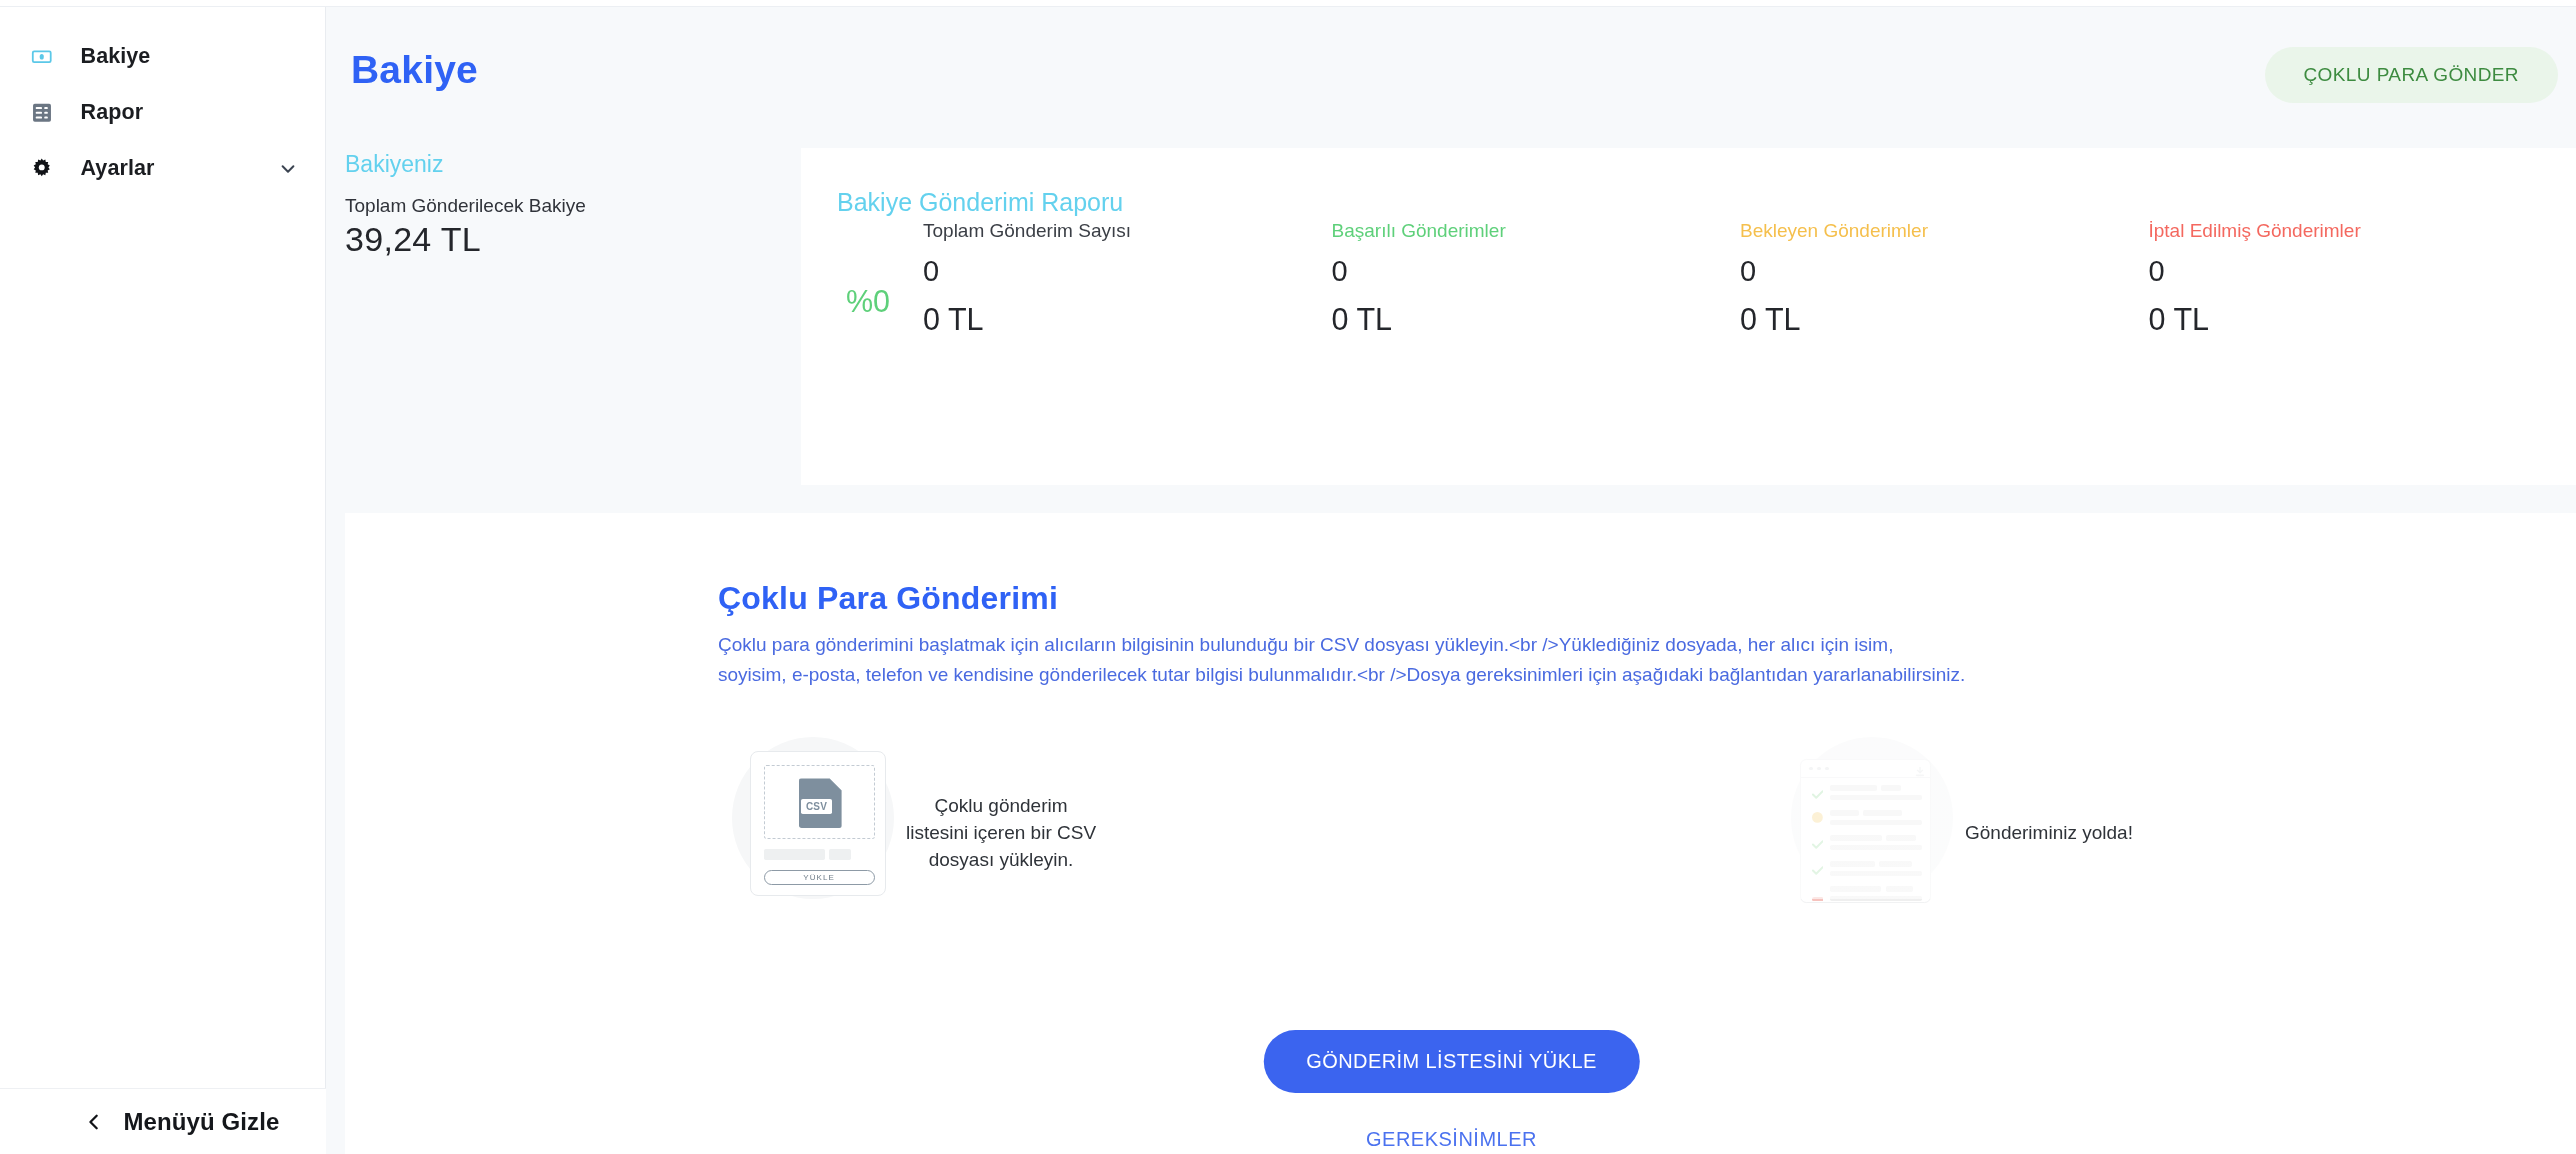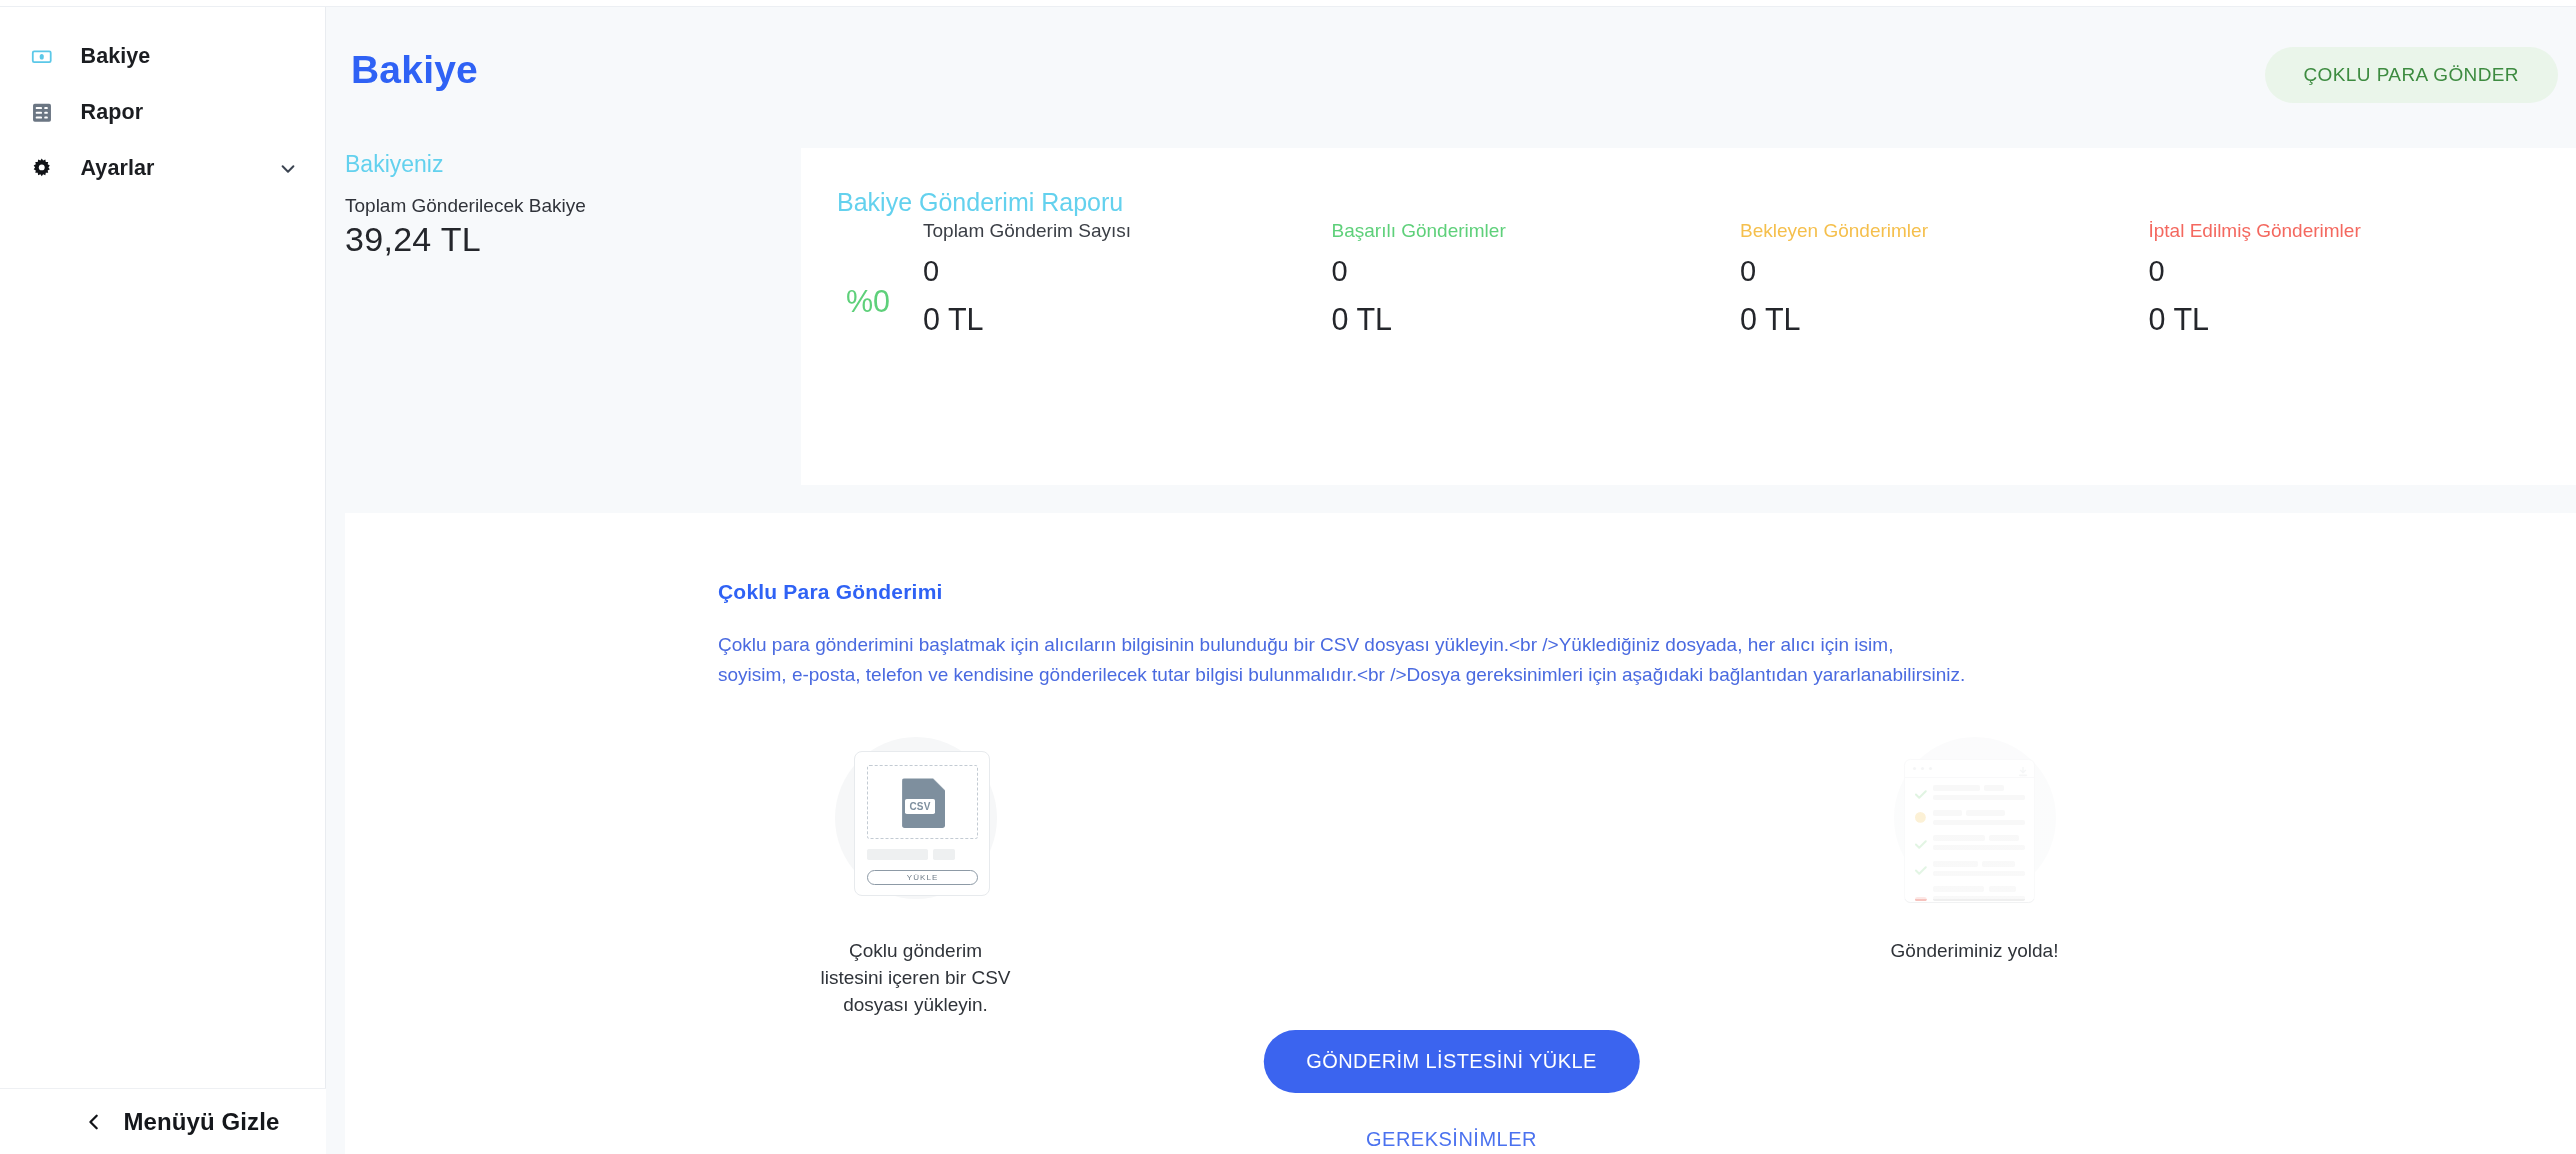--- a/index.html
+++ b/index.html
@@ -100,33 +100,33 @@
   .c-amber  { color: #f5bf4c; }
   .c-red    { color: #f4685f; }
 
   
   .panel {
     position: absolute; left: 18px; top: 506px; width: 2231px; height: 641px;
     background: #ffffff;
   }
   .panel-title {
     position: absolute; left: 373px; top: 67px;
-    font-size: 21px; font-weight: 700; color: #2f62f5; letter-spacing: 0.2px;
+    font-size: 32px; font-weight: 700; color: #2f62f5; letter-spacing: 0.2px;
   }
   .panel-desc {
     position: absolute; left: 373px; top: 117px; width: 1249px;
     font-size: 19px; line-height: 1.55; color: #4a6ae0; font-weight: 400;
   }
 
   
   .steps {
     position: absolute; left: 373px; top: 215px; width: 1454px;
     display: flex; justify-content: space-between; align-items: flex-start;
   }
-  .step { width: 395px; display: flex; flex-direction: column; align-items: center; }
+  .step { width: 395px; display: flex; align-items: center; }
   .step-art { position: relative; width: 188px; height: 171px; }
   .step-art .blob {
     position: absolute; left: 13.5px; top: 9px; width: 162px; height: 162px;
     border-radius: 50%; background: #f6f7f8;
   }
   .step-cap {
     margin-top: 39px; text-align: center; font-size: 19px;
     line-height: 1.42; color: #2f3339; font-weight: 400; white-space: pre-line;
   }
 

